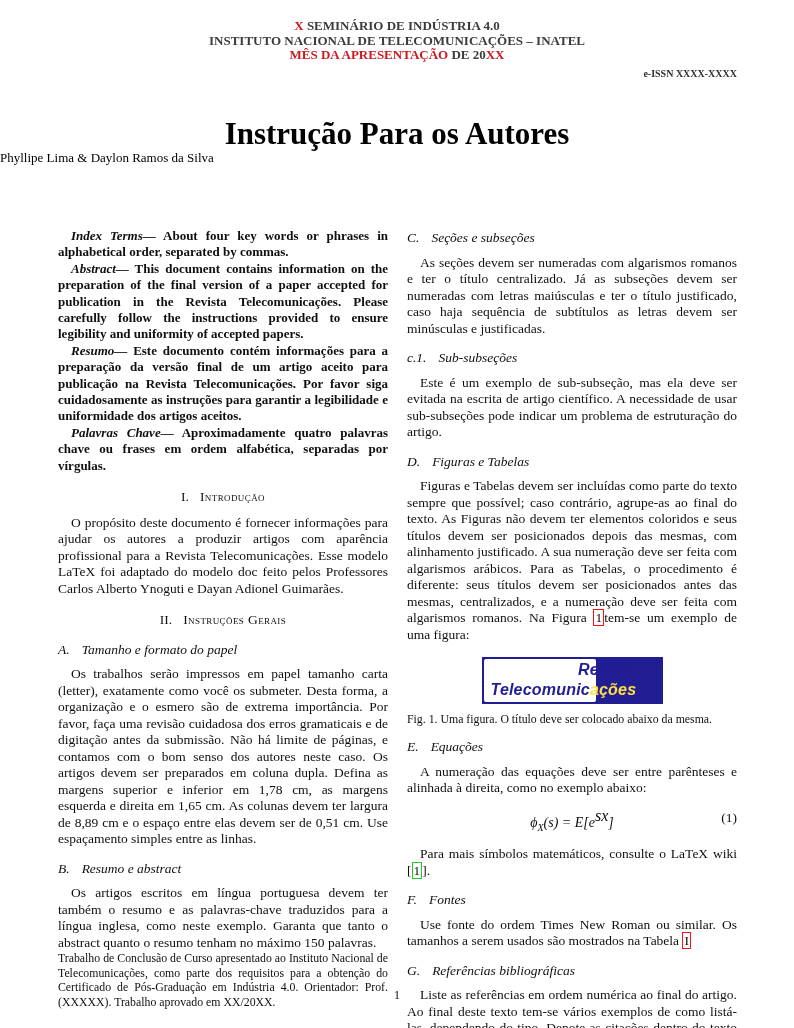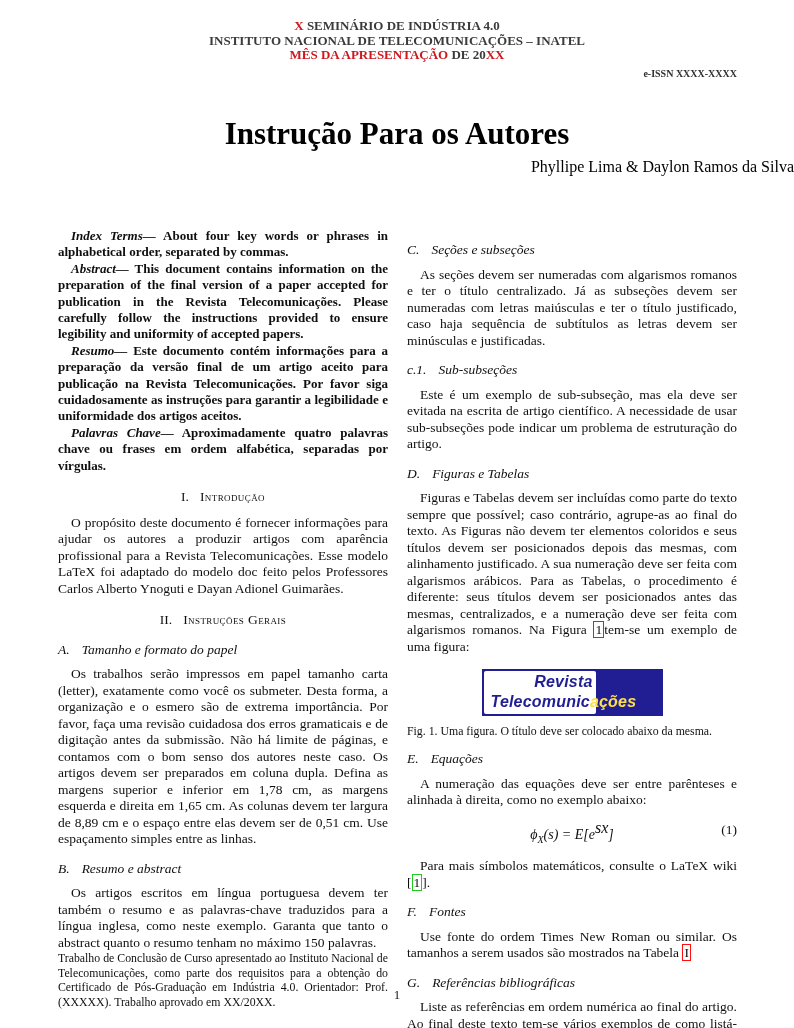--- a/index.html
+++ b/index.html
@@ -17,22 +17,22 @@
   .issn{
     position:absolute; top:68px; right:57px; font-weight:bold;
     font-size:10px; color:#2e2e2e;
   }
   
   .title{
     position:absolute; top:104px; left:0; right:0; margin:12px;
     text-align:center; font-size:31px; font-weight:bold; color:#000;
   }
   .authors{
-    position:absolute; top:150px; left:0; right:0; text-align:right;
-    font-size:16px; color:#000;margin-top:8px;
+    position:absolute; top:150px; left:0; right:0; text-align:left;
+    font-size:13px; color:#000;
   }
   
   .columns{
     position:absolute; top:228px; left:58px; width:679px;
     display:flex; gap:19px;
   }
   .col{width:330px; font-size:13.5px; line-height:16.5px; text-align:justify;}
   .col p{margin:0; text-indent:13px;}
   .meta{font-weight:bold; font-size:13px; line-height:16.4px;}
   .meta .lead{font-style:italic;}
@@ -47,21 +47,21 @@
     text-align:left; text-indent:0;
   }
   .subnum{margin-right:12px;}
   
   .refbox{border:1px solid #ff0f0f; padding:0 1px; line-height:12px;}
   .citebox{border:1px solid #1ecb1e; padding:0 1px; line-height:12px;}
   
   .figure{margin:14px 0 8px; text-align:center; text-indent:0;}
   .logo{
     position:relative; display:inline-block; width:181px; height:47px;
-    background:#211d92; text-align:center; vertical-align:top;
+    background:#211d92; text-align:right; vertical-align:top;
   }
   .logo-white{
     position:absolute; left:2px; top:2px; width:112px; height:43px;
     background:#ffffff; border-radius:2px;
   }
   .logo-text{
     position:absolute; left:9px; top:3px;
     font-family:"Liberation Sans", sans-serif; font-style:italic; font-weight:bold;
     font-size:16px; line-height:20px; color:#211d92; letter-spacing:0.2px;
     white-space:nowrap;
@@ -120,21 +120,21 @@
       <h3 class="sub"><span class="subnum">A.</span><span>Tamanho e formato do papel</span></h3>
       <p>Os trabalhos serão impressos em papel tamanho carta (letter), exatamente como você os submeter. Desta forma, a organização e o esmero são de extrema importância. Por favor, faça uma revisão cuidadosa dos erros gramaticais e de digitação antes da submissão. Não há limite de páginas, e contamos com o bom senso dos autores neste caso. Os artigos devem ser preparados em coluna dupla. Defina as margens superior e inferior em 1,78 cm, as margens esquerda e direita em 1,65 cm. As colunas devem ter largura de 8,89 cm e o espaço entre elas devem ser de 0,51 cm. Use espaçamento simples entre as linhas.</p>
 
       <h3 class="sub"><span class="subnum">B.</span><span>Resumo e abstract</span></h3>
       <p>Os artigos escritos em língua portuguesa devem ter também o resumo e as palavras-chave traduzidos para a língua inglesa, como neste exemplo. Garanta que tanto o abstract quanto o resumo tenham no máximo 150 palavras.</p>
 
       <p class="footnote">Trabalho de Conclusão de Curso apresentado ao Instituto Nacional de Telecomunicações, como parte dos requisitos para a obtenção do Certificado de Pós-Graduação em Indústria 4.0. Orientador: Prof. (XXXXX). Trabalho aprovado em XX/20XX.</p>
     </div>
 
     <div class="col">
-      <h3 class="sub" style="margin-top:14px;"><span class="subnum">C.</span><span>Seções e subseções</span></h3>
+      <h3 class="sub" style="margin-top:2px;"><span class="subnum">C.</span><span>Seções e subseções</span></h3>
       <p>As seções devem ser numeradas com algarismos romanos e ter o título centralizado. Já as subseções devem ser numeradas com letras maiúsculas e ter o título justificado, caso haja sequência de subtítulos as letras devem ser minúsculas e justificadas.</p>
 
       <h3 class="sub"><span class="subnum">c.1.</span><span>Sub-subseções</span></h3>
       <p>Este é um exemplo de sub-subseção, mas ela deve ser evitada na escrita de artigo científico. A necessidade de usar sub-subseções pode indicar um problema de estruturação do artigo.</p>
 
       <h3 class="sub"><span class="subnum">D.</span><span>Figuras e Tabelas</span></h3>
       <p><span>Figuras e Tabelas devem ser incluídas como parte do texto sempre que possível; caso contrário, agrupe-as ao final do texto. As Figuras não devem ter elementos coloridos e seus títulos devem ser posicionados depois das mesmas, com alinhamento justificado. A sua numeração deve ser feita com algarismos arábicos. Para as Tabelas, o procedimento é diferente: seus títulos devem ser posicionados antes das mesmas, centralizados, e a numeração deve ser feita com algarismos romanos. Na Figura</span> <span class="refbox">1</span><span>tem-se um exemplo de uma figura:</span></p>
 
       <div class="figure">
         <div class="logo">

